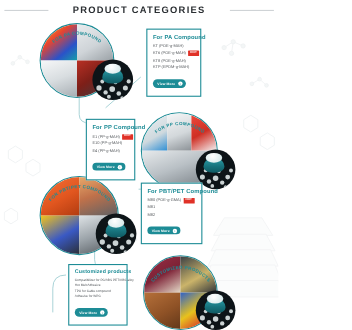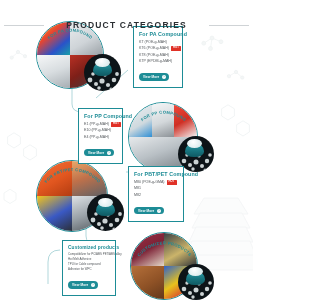--- a/index.html
+++ b/index.html
@@ -9,21 +9,21 @@
     font-family:"Liberation Sans", sans-serif;
     -webkit-font-smoothing:antialiased;
   }
   .page{position:absolute;inset:0;overflow:hidden;}
 
   
   .bg-deco{position:absolute;inset:0;z-index:0;pointer-events:none;}
 
   
   .header{
-    position:absolute;top:20px;left:0;width:253px;
+    position:absolute;top:4px;left:0;width:253px;
     display:flex;align-items:center;justify-content:center;gap:22px;z-index:6;
   }
   .header .rule{height:1px;width:40px;background:#cfd3d6;}
   .header .title{
     font-size:8.5px;font-weight:bold;color:#2b2f33;
     letter-spacing:1.15px;white-space:nowrap;
   }
 
   
   .connectors{position:absolute;inset:0;z-index:1;pointer-events:none;}

